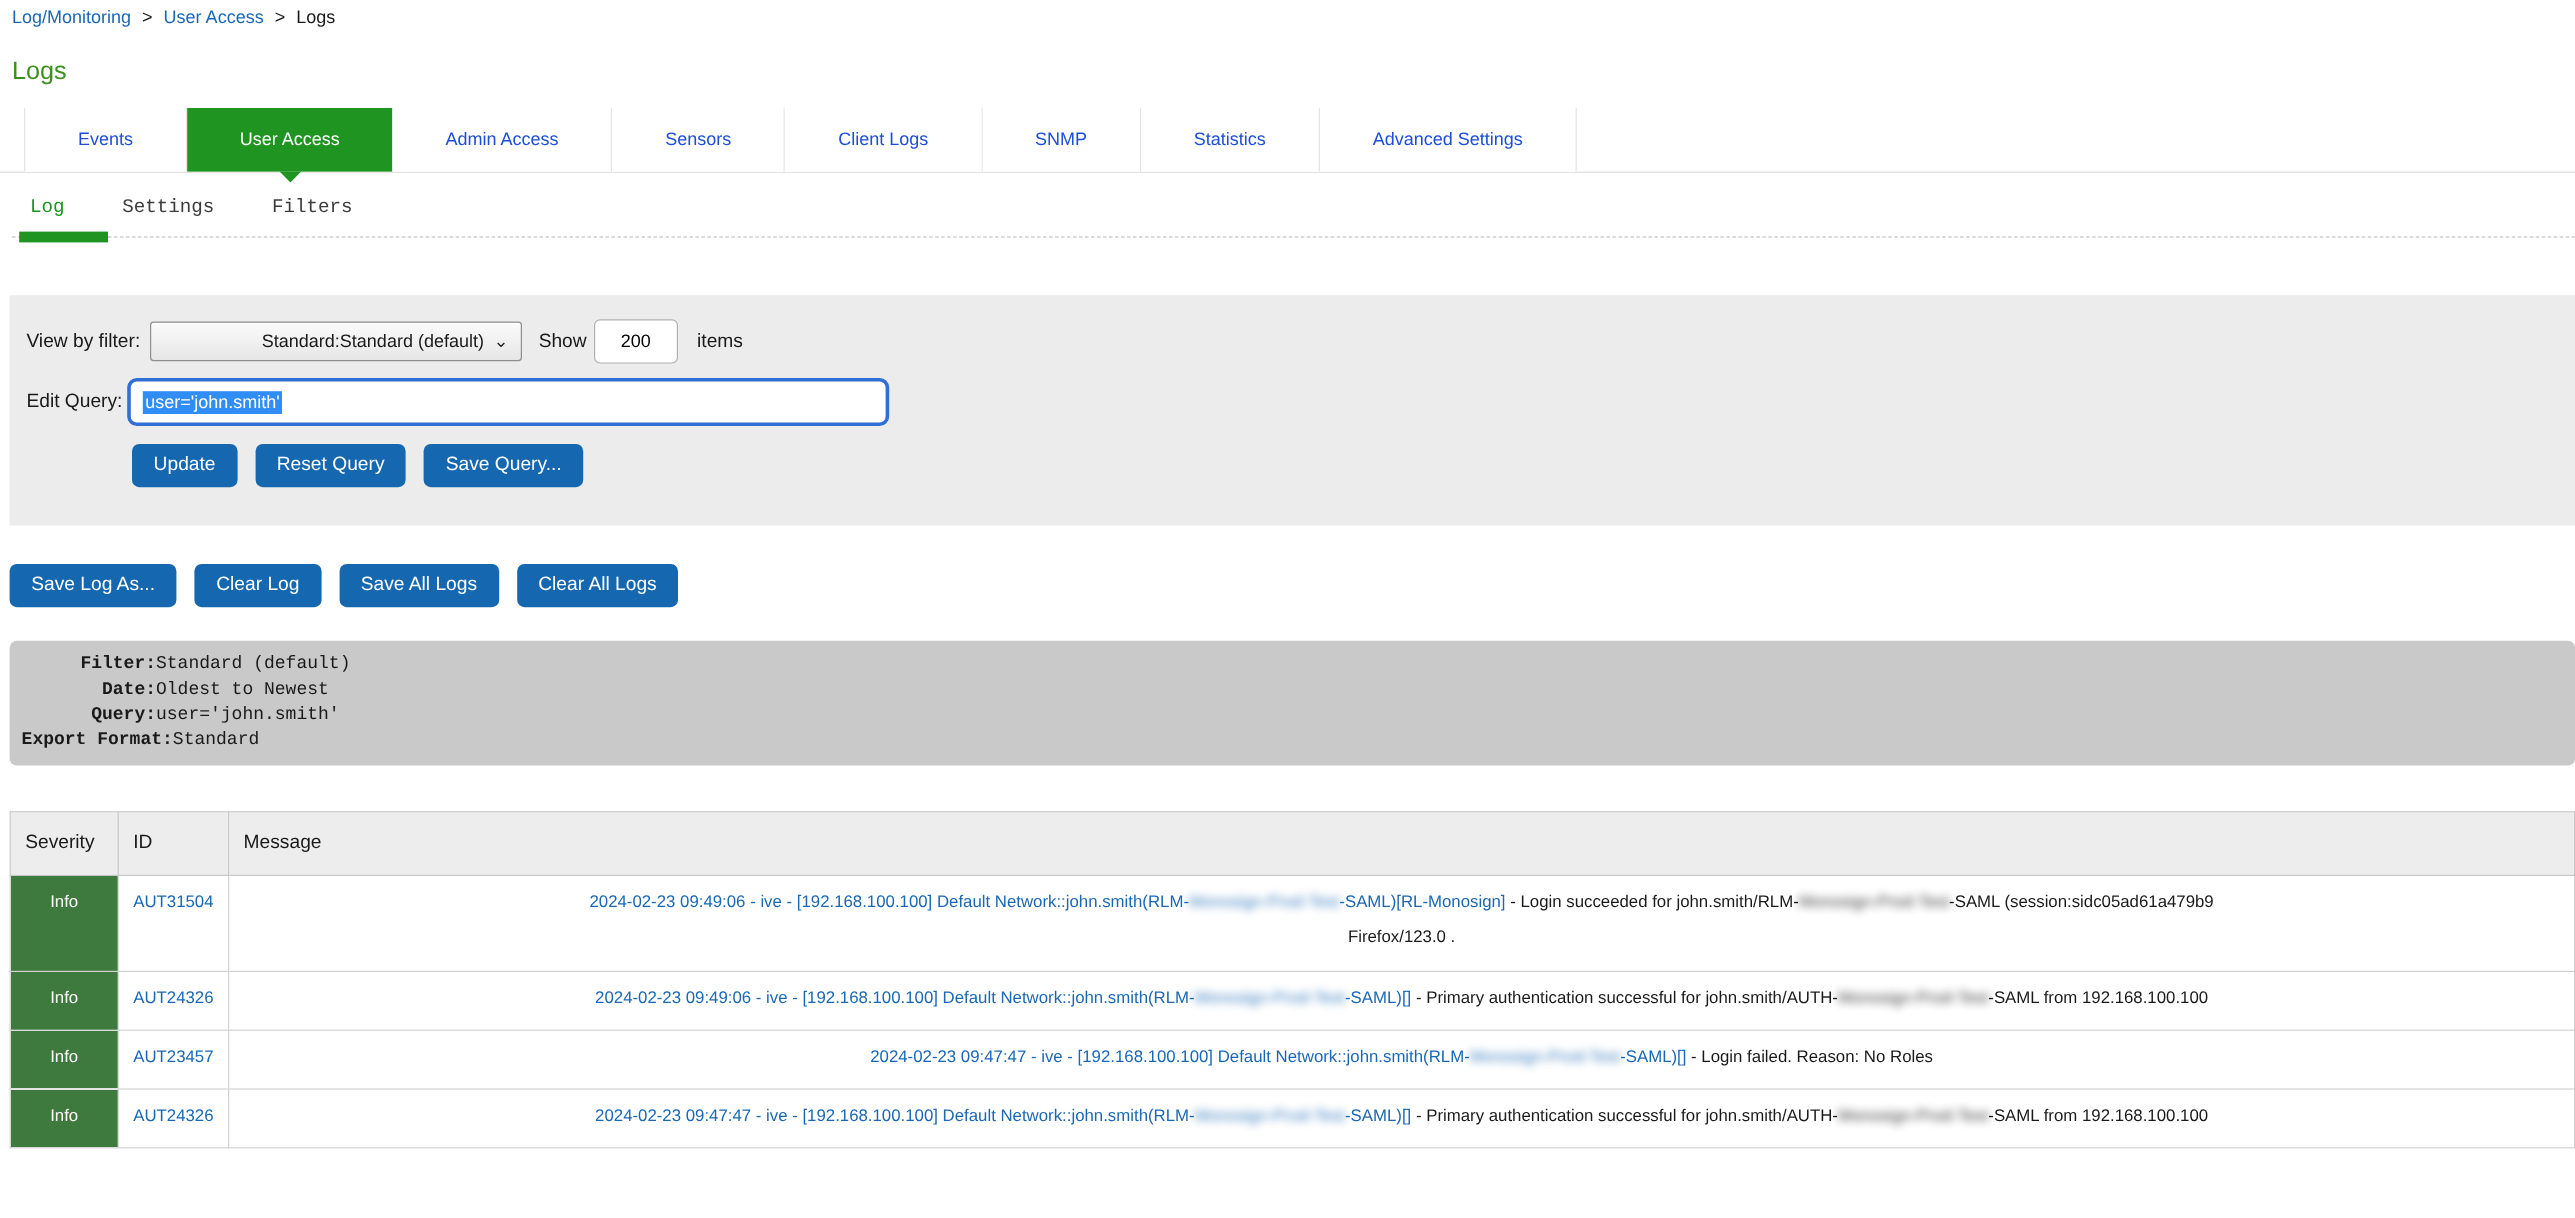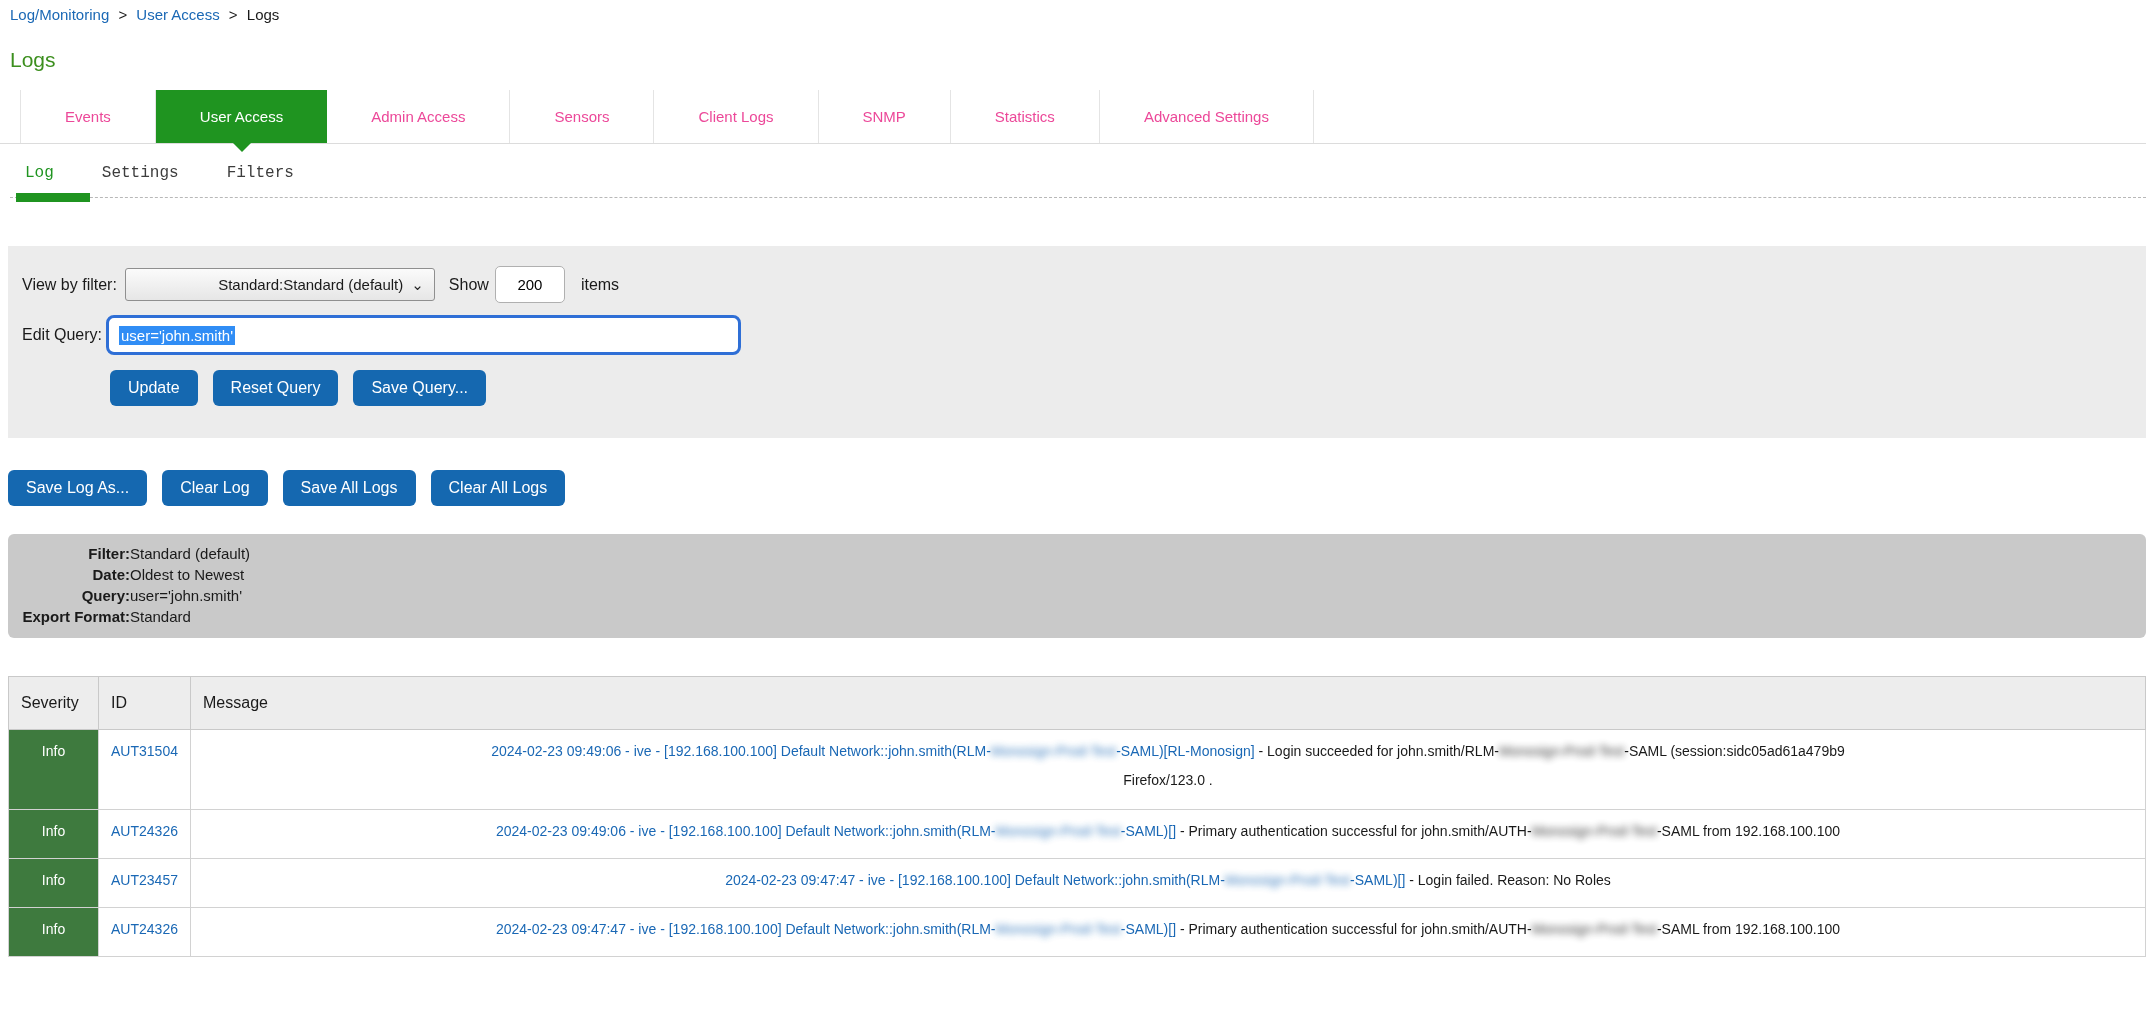--- a/index.html
+++ b/index.html
@@ -8,21 +8,21 @@
 
   
   .breadcrumb { margin:6px 0 0 10px; font-size:15px; }
   .breadcrumb a { color:var(--link-blue,#1a68b5); text-decoration:none; cursor:pointer; }
   .breadcrumb .sep { color:#1a1a1a; margin:0 5px; }
 
   .page-title { margin:25px 0 18px 10px; font-size:21px; font-weight:400; color:var(--title-green,#3c8f1e); }
 
   
   .tabbar { display:flex; align-items:stretch; height:54px; border-bottom:1px solid #dcdcdc; padding-left:20px; }
-  .tab { position:relative; display:flex; align-items:center; padding:0 44px; font-size:15px; color:#ec4899; border-right:1px solid #e4e4e4; cursor:pointer; background:#fff; white-space:nowrap; }
+  .tab { position:relative; display:flex; align-items:center; padding:0 44px; font-size:15px; color:#1d4ed8; border-right:1px solid #e4e4e4; cursor:pointer; background:#fff; white-space:nowrap; }
   .tab:first-child { border-left:1px solid #e4e4e4; }
   .tab.active { background:var(--tab-green,#1f9420); color:#fff; border-right:none; }
   .tab .pointer { position:absolute; left:50%; bottom:-9px; transform:translateX(-50%); width:0; height:0;
       border-left:9px solid transparent; border-right:9px solid transparent; border-top:9px solid var(--tab-green,#1f9420); }
 
   
   .subtabs { position:relative; display:flex; gap:48px; margin:20px 0 0 10px; padding:0 0 15px 15px; border-bottom:1px dashed #b8b8b8; }
   .subtab { position:relative; font-size:16px; color:#3d3d3d; cursor:pointer;font-family:Liberation Mono, monospace; }
   .subtab.active { color:var(--tab-green,#1f9420); }
   .subtab .bar { position:absolute; left:-9px; bottom:-20px; width:74px; height:9px; background:var(--tab-green,#1f9420); }
@@ -44,21 +44,21 @@
   .query-box .selected { background:var(--selection-blue,#308df5); color:#fff; padding:1px 2px; }
 
   .btn-row { display:flex; gap:15px; }
   .fp-btns { margin:15px 0 0 88px; }
   .blue-btn { background:var(--button-blue,#1568b0); color:#fff; border:none; border-radius:6px;
       padding:9px 18px; font-size:16px; font-family:inherit; cursor:pointer; }
 
   .log-btns { margin:32px 0 0 8px; }
 
   
-  .summary { background:#c9c9c9; border-radius:6px; margin:28px 0 0 8px; padding:9px 0 11px 10px; font-size:15px; line-height:21px; }
+  .summary { background:#c9c9c9; border-radius:6px; margin:28px 0 0 8px; padding:9px 0 11px 10px; font-size:15px; line-height:21px;font-family:Liberation Mono, monospace; }
   .sum-label { display:inline-block; min-width:112px; text-align:right; font-weight:bold; }
 
   
   .log-table { width:calc(100% - 8px); margin:38px 0 0 8px; border-collapse:collapse; table-layout:fixed;border-radius:27px; }
   .log-table th { text-align:left; font-weight:400; font-size:16px; background:#ededed;
       border:1px solid #c9c9c9; height:53px; padding:0 12px; }
   .log-table td { border:1px solid #d2d2d2; vertical-align:top; font-size:14px; line-height:29px; padding:7px 12px; overflow:hidden;text-align:center; }
   td.sev { background:var(--severity-green,#3e7a3e); color:#fff; padding:7px 10px; }
   td.idcell a, .seg.link { color:var(--link-blue,#1a68b5); text-decoration:none; cursor:pointer; }
   td.msg { padding:7px 12px; }

